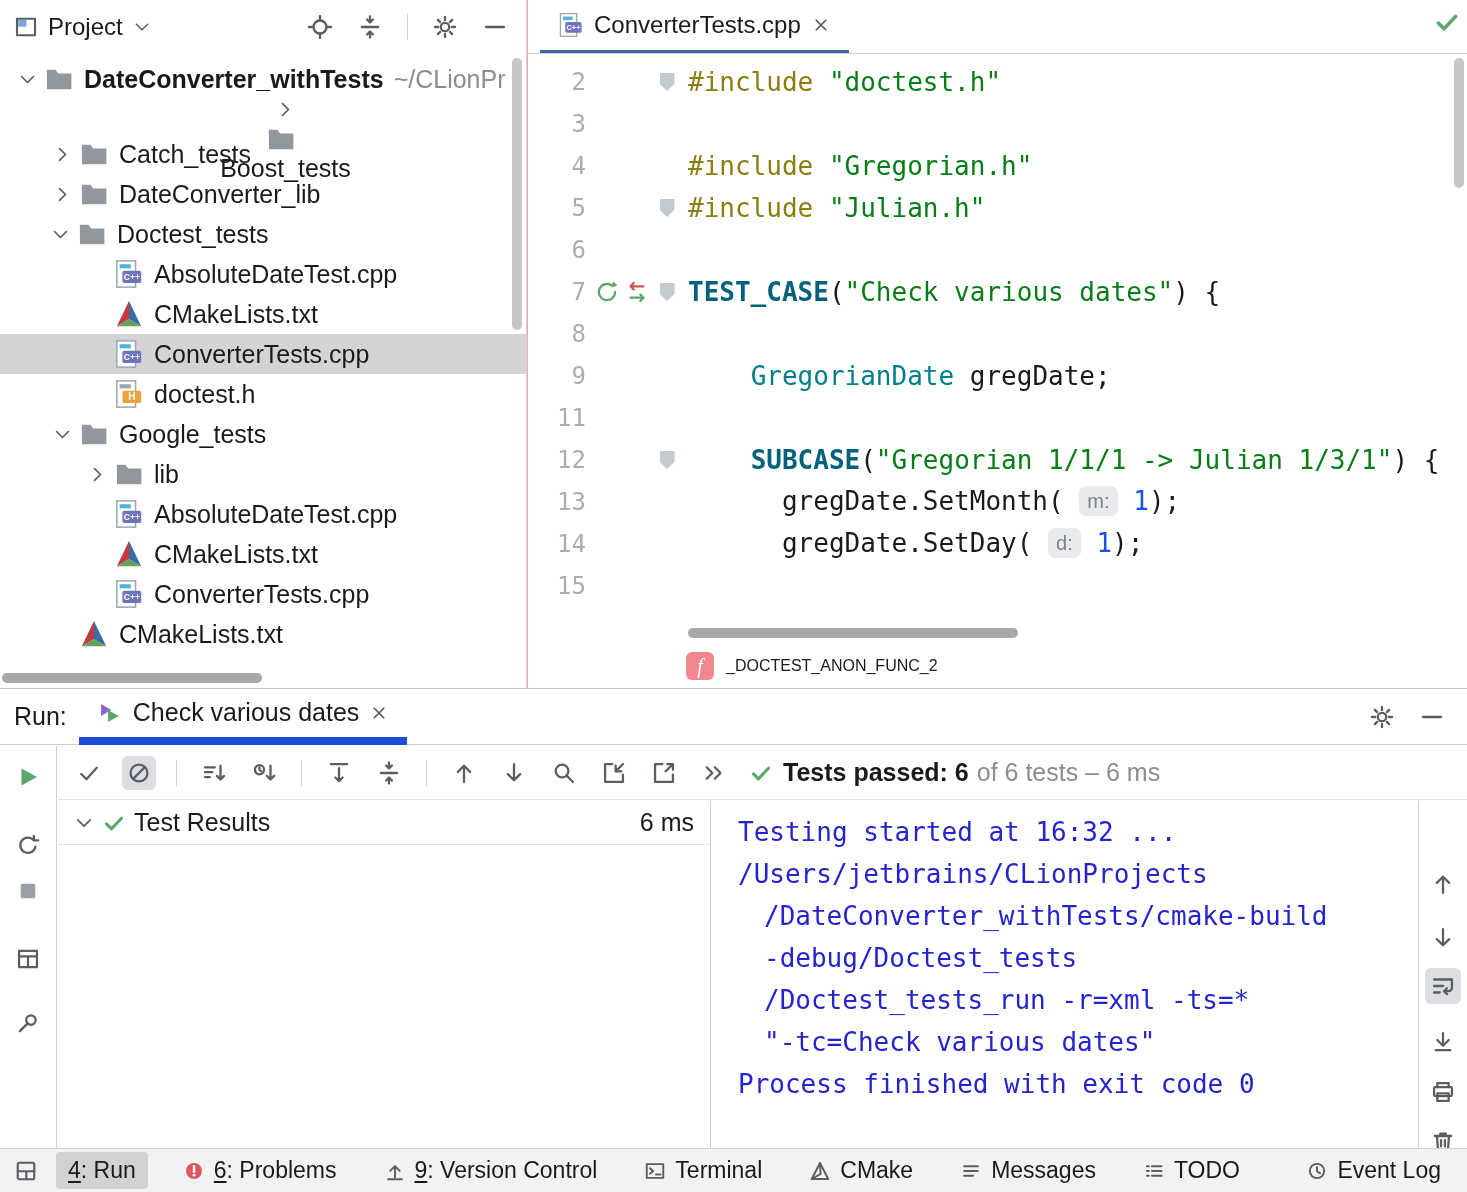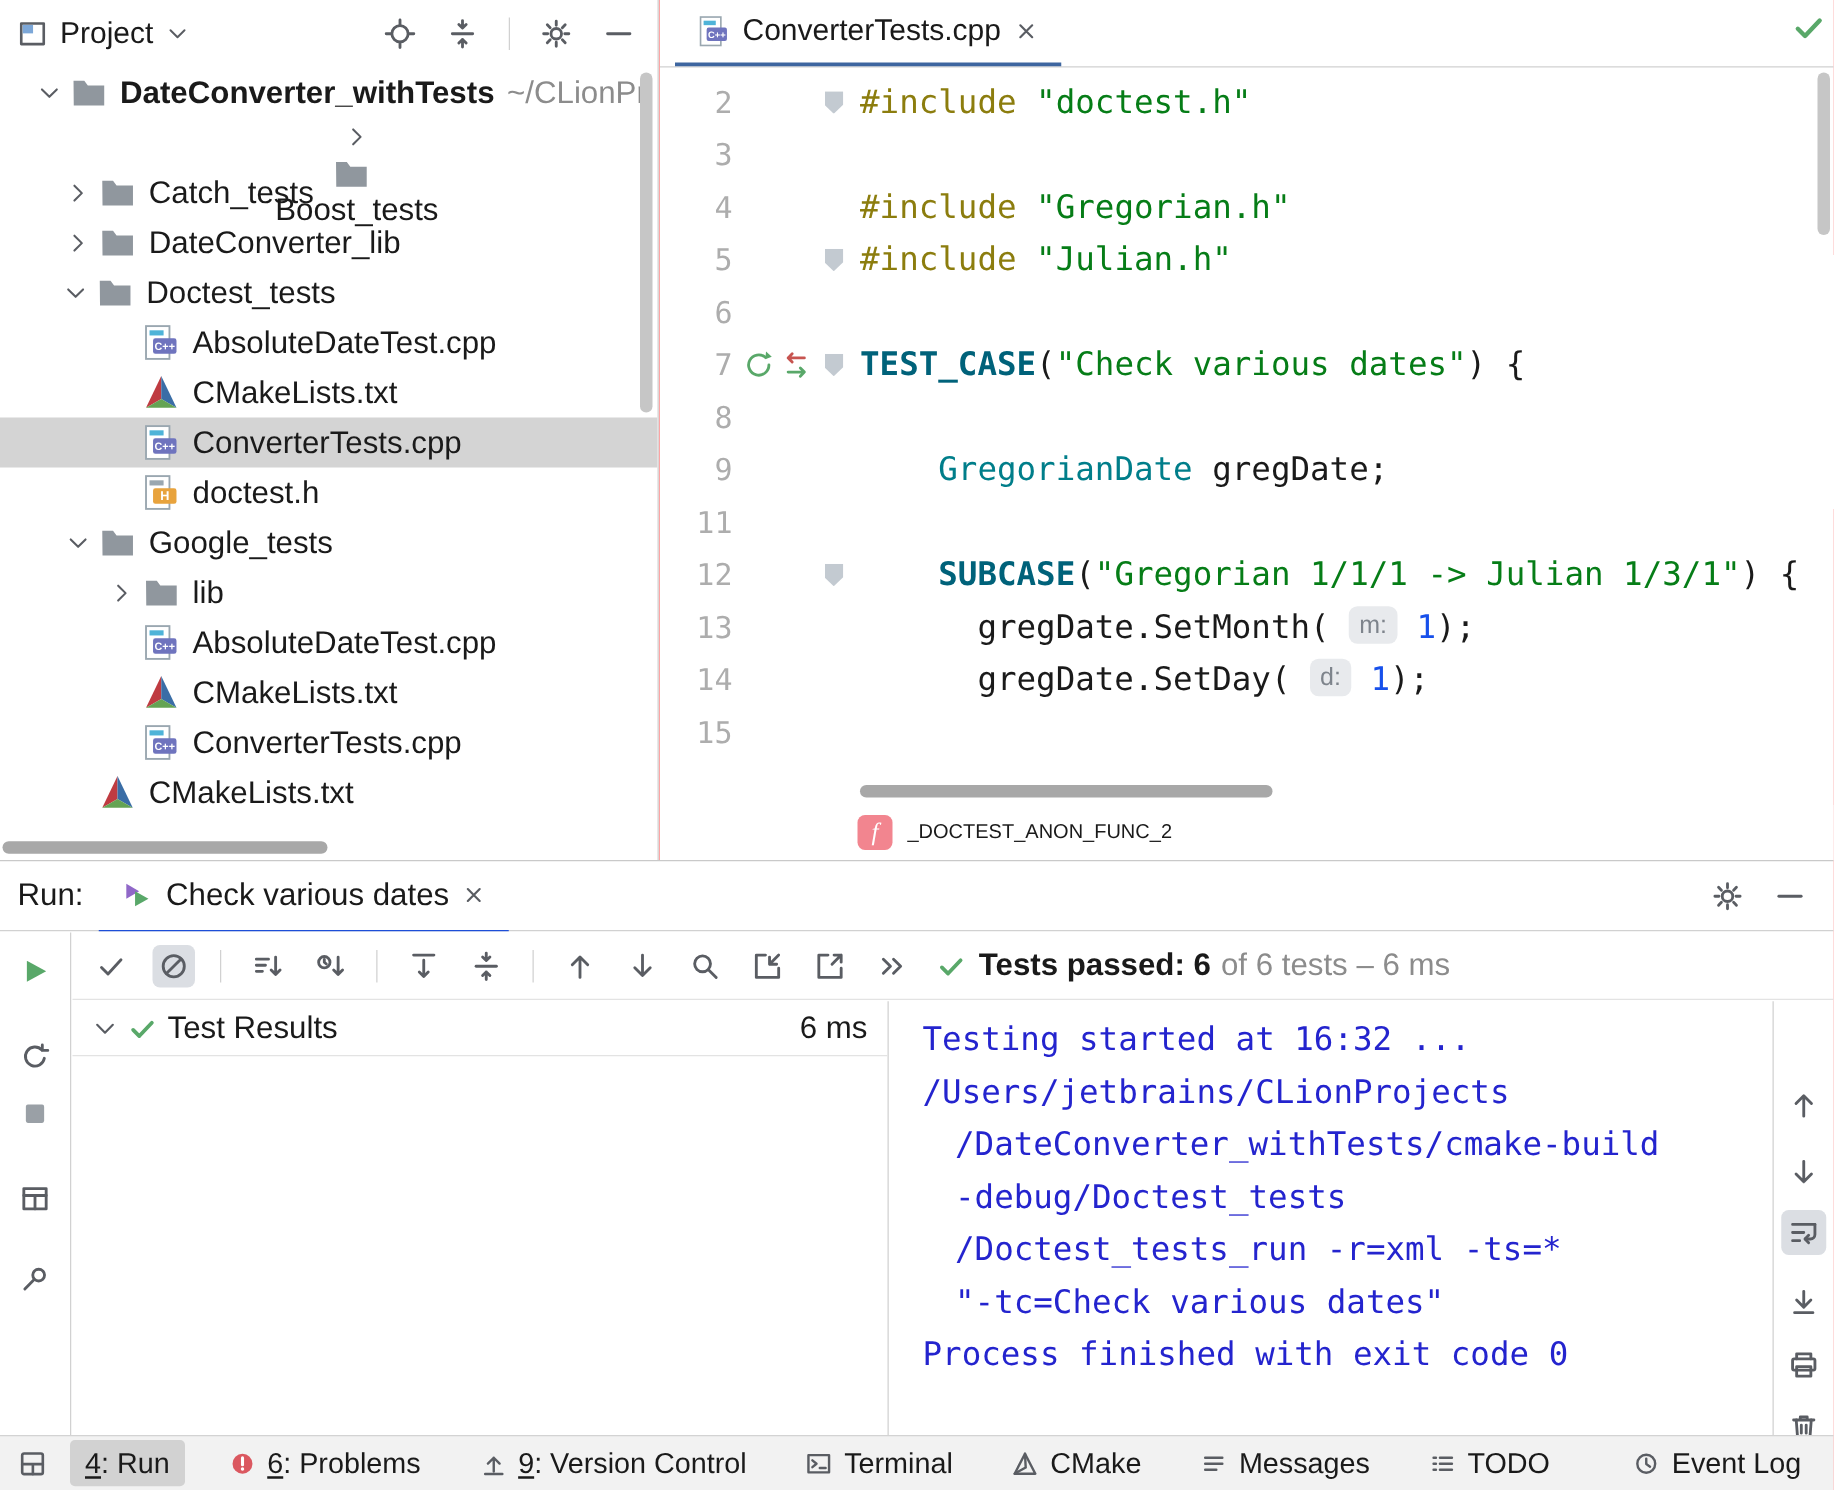--- a/index.html
+++ b/index.html
@@ -65,21 +65,21 @@
 .evscroll{position:absolute;right:3px;top:58px;width:10px;height:130px;background:#C6C6C6;border-radius:5px}
 .ehscroll{position:absolute;left:160px;bottom:50px;width:330px;height:10px;background:#A8A8A8;border-radius:5px}
 .breadcrumb{position:absolute;left:0;right:0;bottom:0;height:44px;display:flex;align-items:center;gap:12px;padding-left:158px;background:#fff}
 .fbadge{width:28px;height:28px;border-radius:6px;background:#F2858F;color:#fff;display:inline-flex;align-items:center;justify-content:center;font:italic 20px "Liberation Serif",serif;flex:none}
 .bc-label{font-size:16px}
 
 
 .run-panel{position:absolute;left:0;top:688px;right:0;height:460px;border-top:1px solid #C9C9C9;background:#fff}
 .run-header{height:56px;display:flex;align-items:center;padding-left:14px;border-bottom:1px solid var(--border,#D1D1D1)}
 .run-label{font-size:25px;margin-right:12px}
-.rtab{height:56px;display:flex;align-items:center;gap:10px;padding:0 18px;border-bottom:1px solid #1d4ed8}
+.rtab{height:56px;display:flex;align-items:center;gap:10px;padding:0 18px;border-bottom:8px solid #1d4ed8}
 .rtab .ic{width:26px;height:26px}
 .rtab-label{font-size:25px}
 .run-hdr-actions{margin-left:auto;padding-right:18px}
 .run-body{position:absolute;top:57px;left:0;right:0;bottom:0}
 .vstrip{position:absolute;left:0;top:0;width:57px;bottom:0;border-right:1px solid var(--border,#D1D1D1);display:flex;flex-direction:column;align-items:center;padding-top:14px}
 .vstrip .tbtn:nth-child(2){margin-top:35px}
 .vstrip .tbtn:nth-child(3){margin-top:11px}
 .vstrip .tbtn:nth-child(4){margin-top:34px}
 .vstrip .tbtn:nth-child(5){margin-top:30px}
 .run-main{position:absolute;left:58px;top:0;right:0;bottom:0}
@@ -161,21 +161,21 @@
           <span class="tbtn">
             <span class="ic">
               <svg viewBox="0 0 16 16">
                 <path class="st" d="M2.5 8h11"></path>
               </svg>
             </span>
           </span>
         </span>
     </div>
     <div class="tree">
-        <div class="trow b" style="padding-left: 22px;">
+        <div class="trow b" style="padding-left: 10px; align-items: flex-end;">
           <span class="chev open">
             <svg viewBox="0 0 16 16">
               <path class="st" d="M5.5 3 10.5 8 5.5 13"></path>
             </svg>
           </span>
           <span class="ficon">
             <svg viewBox="0 0 16 16">
               <path d="M1.5 3h4.6l1.5 2h7V13.5h-13z" fill="#90979E"></path>
             </svg>
           </span>

